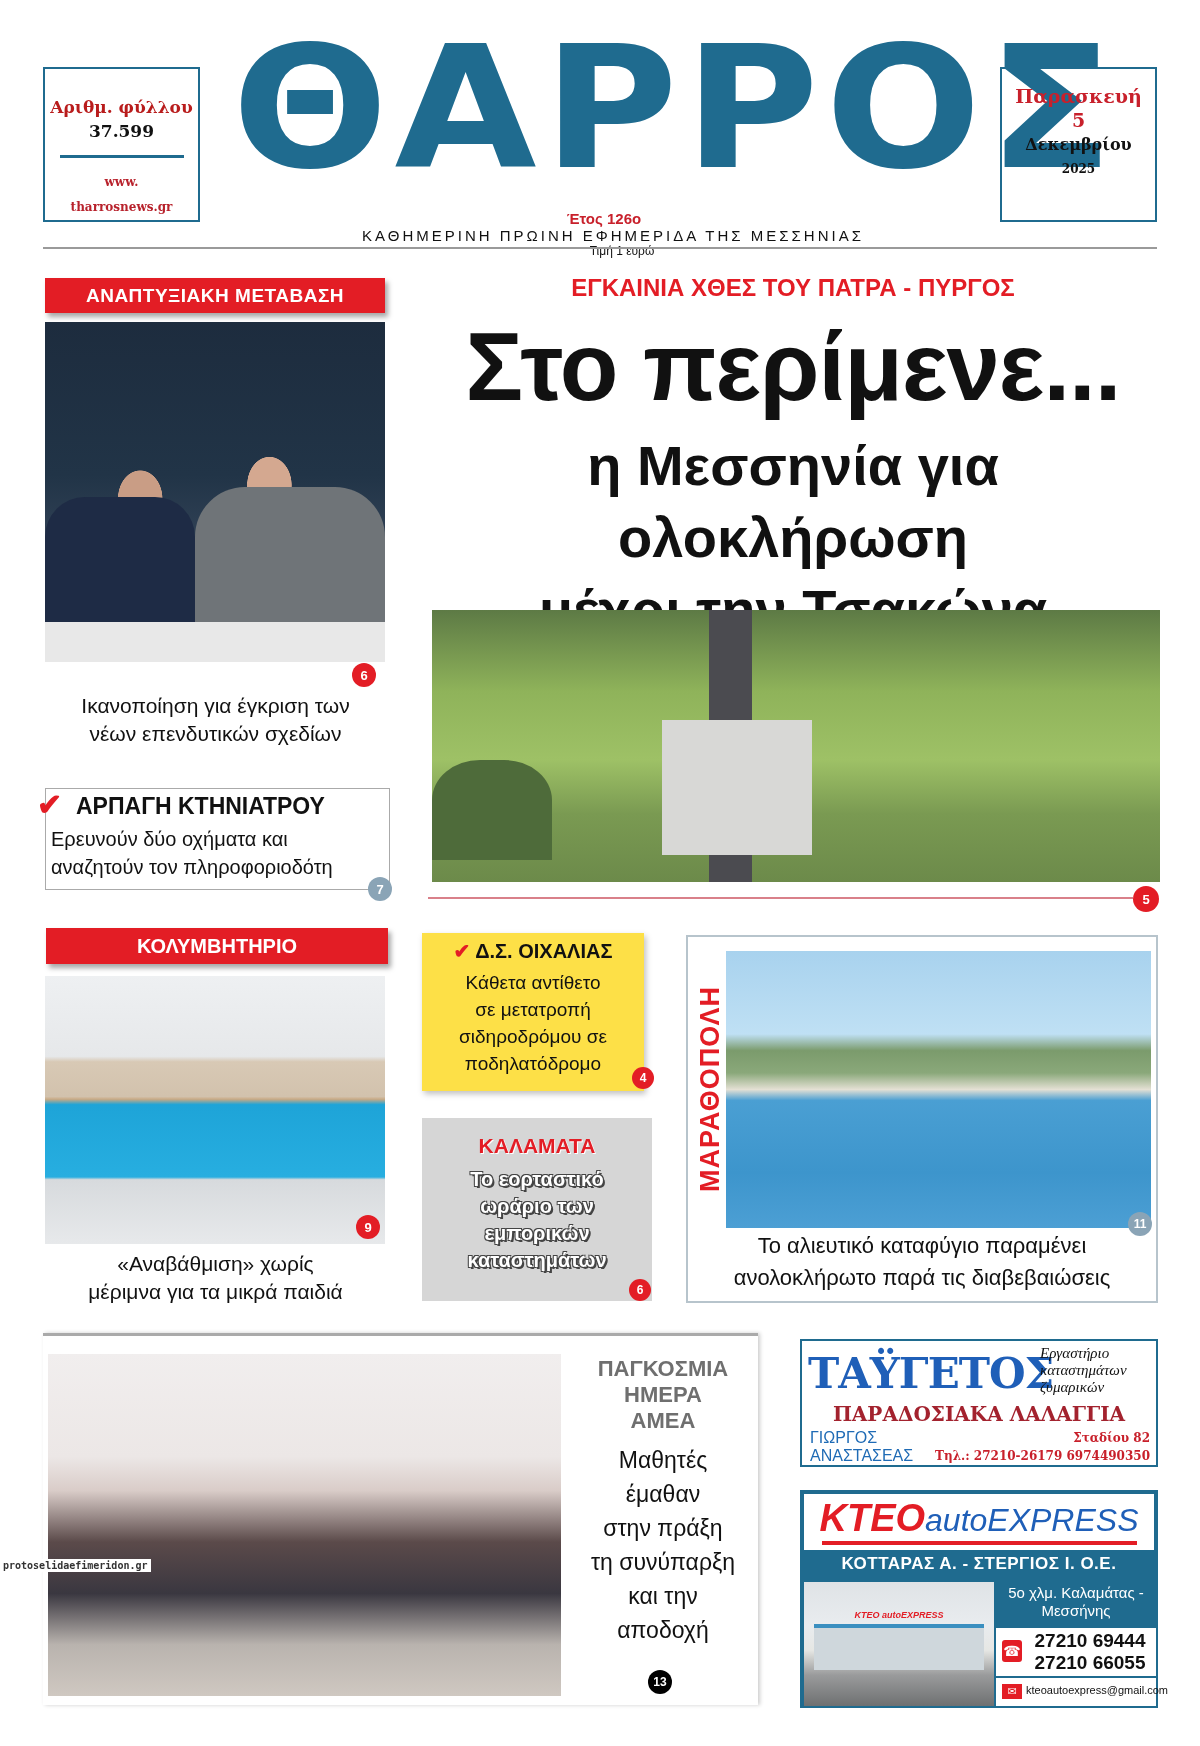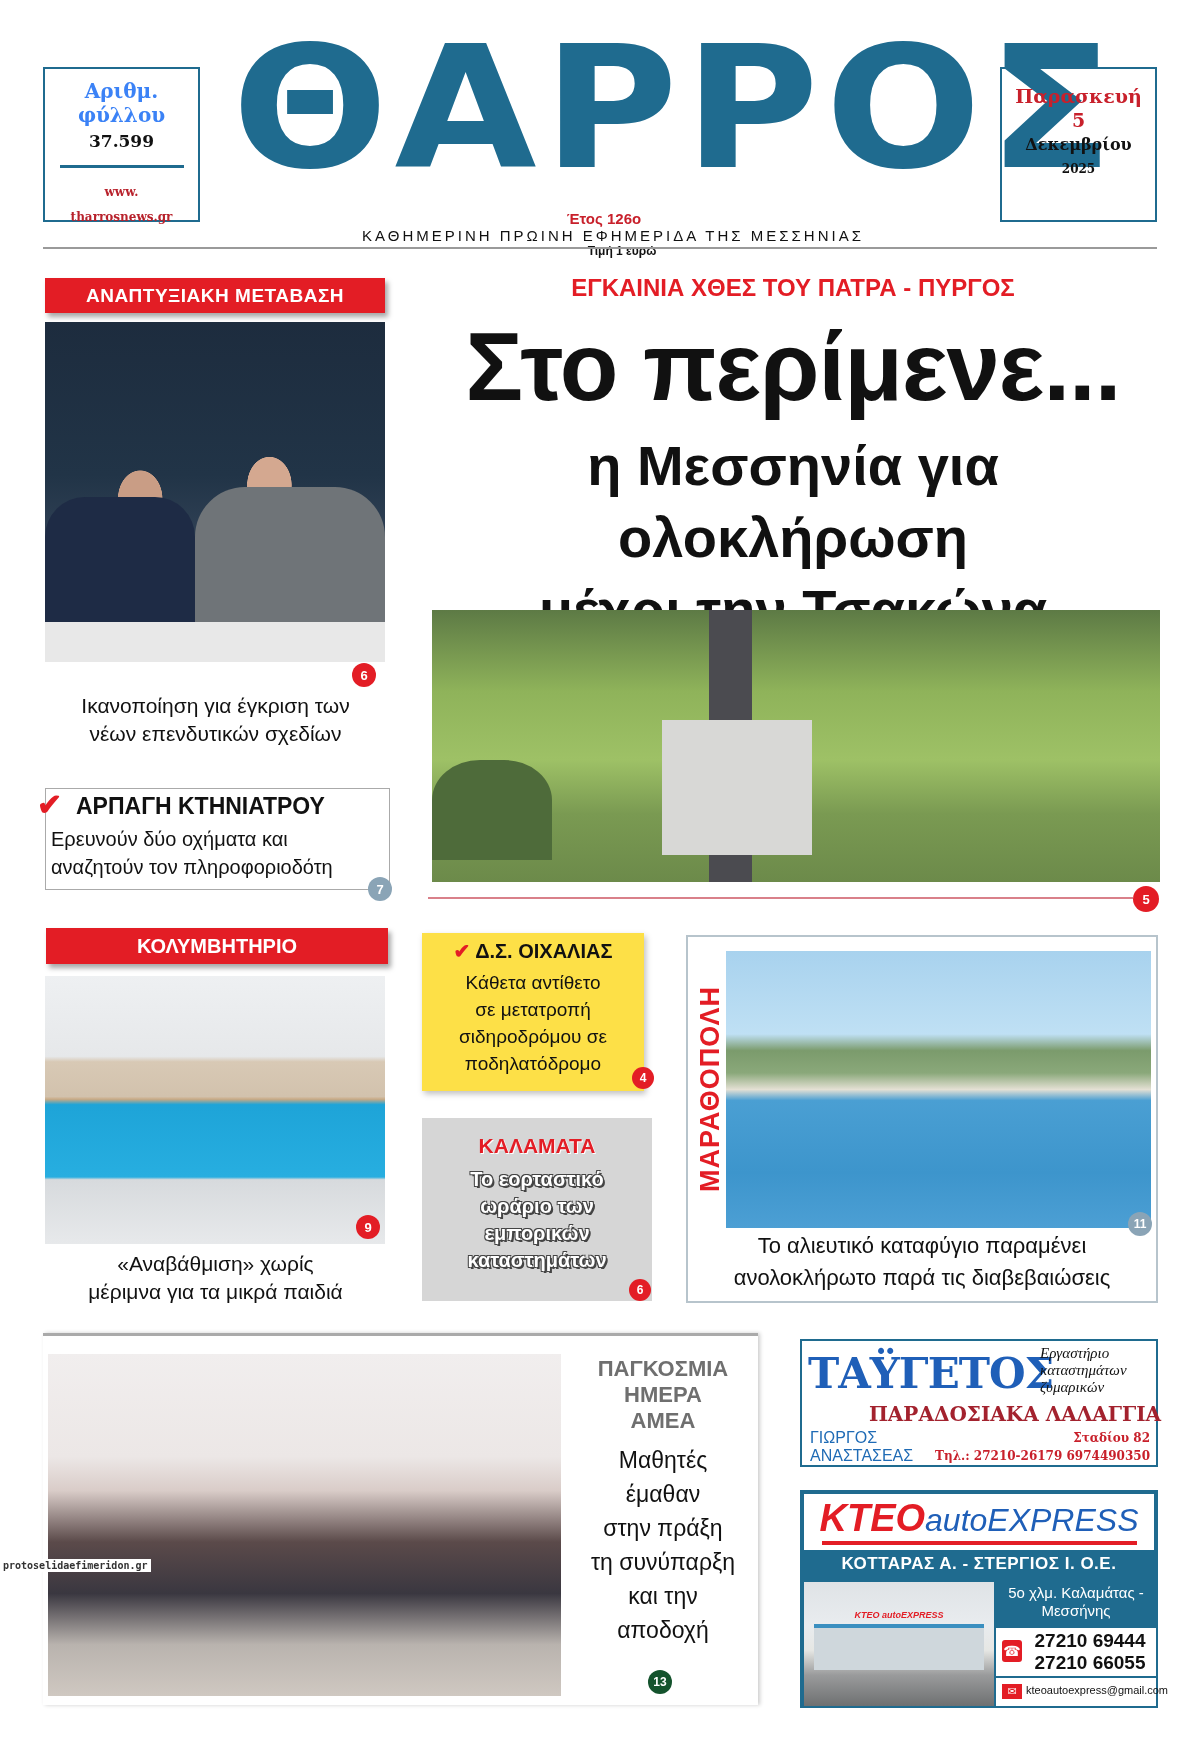--- a/index.html
+++ b/index.html
@@ -2,48 +2,48 @@
 <html><head>
 <meta charset="utf-8">
 <style>
   * { box-sizing: border-box; margin: 0; padding: 0; }
   html, body { width: 1200px; height: 1746px; background: #ffffff; overflow: hidden; }
   body { position: relative; font-family: "Liberation Sans", sans-serif; color: #111; }
   .abs { position: absolute; }
 
   
   .issue-box { left: 43px; top: 67px; width: 157px; height: 155px; border: 2px solid #1f6b8f; text-align: center; font-family: "DejaVu Serif", serif; font-weight: bold; }
-  .issue-box .lbl { font-size: 20px; margin-top: 10px; color: #3b82f6; }
+  .issue-box .lbl { font-size: 17px; margin-top: 28px; color: #b91c1c; }
   .issue-box .num { font-size: 17px; margin-top: 4px; color: #111; }
   .issue-box .rule { width: 124px; height: 3px; background: #1f6b8f; margin: 14px auto 12px; }
   .issue-box .url { font-size: 12px; color: #b8222c; line-height: 25px; }
 
   .date-box { left: 1000px; top: 67px; width: 157px; height: 155px; border: 2px solid #1f6b8f; text-align: center; font-family: "DejaVu Serif", serif; font-weight: bold; }
   .date-box .day { font-size: 19px; color: #c8202b; margin-top: 16px; }
   .date-box .dnum { font-size: 19px; color: #c8202b; margin-top: 2px; }
   .date-box .month { font-size: 16px; margin-top: 4px; }
   .date-box .year { font-size: 12px; margin-top: 8px; }
 
   .logo { left: 232px; top: 28px; width: 730px; height: 160px; }
   .logo-text { position: absolute; left: 0; top: 0; font-family: "DejaVu Sans", sans-serif; font-weight: bold; font-size: 170px; line-height: 160px; letter-spacing: 6px; color: #1f6b8f; transform: scaleX(1.08); transform-origin: left; white-space: nowrap; }
 
   .tagline { left: 268px; top: 210px; width: 690px; height: 24px; display: flex; align-items: center; white-space: nowrap; flex-direction: column; }
   .tagline .year { color: #c8202b; font-weight: bold; font-size: 15px; margin-right: 18px; }
   .tagline .desc { font-size: 15px; letter-spacing: 3px; color: #111; }
-  .tagline .price { font-size: 12px; font-weight: bold; margin-left: 18px; }
+  .tagline .price { font-size: 12px; font-weight: normal; margin-left: 18px; }
 
   .hrule { left: 43px; top: 247px; width: 1114px; height: 2px; background: #9a9a9a; }
 
   
   .banner { background: #e31d25; color: #fff; font-weight: bold; text-align: center; box-shadow: 3px 4px 5px rgba(0,0,0,0.35); }
 
   .badge { width: 24px; height: 24px; border-radius: 50%; color: #fff; font-weight: bold; font-size: 13px; display: flex; align-items: center; justify-content: center; }
   .badge.red { background: #e31d25; }
   .badge.grey { background: #8aa4b6; }
-  .badge.blue { background: #14532d; }
+  .badge.blue { background: #000000; }
 
   
   .photo { overflow: hidden; }
   .photo-meeting { background:
     radial-gradient(ellipse 55px 70px at 28% 52%, #c99d85 0 40%, transparent 41%),
     radial-gradient(ellipse 55px 70px at 66% 48%, #d4a890 0 40%, transparent 41%),
     linear-gradient(180deg, #1d2c3e 0%, #213447 45%, #2d3e52 60%, #56606c 80%, #2a2f36 100%); }
   .photo-meeting .suit1 { position:absolute; left: 0; top: 175px; width: 150px; height: 165px; background: #1e2b45; border-radius: 40px 40px 0 0; }
   .photo-meeting .suit2 { position:absolute; left: 150px; top: 165px; width: 190px; height: 175px; background: #6f7478; border-radius: 50px 50px 0 0; }
   .photo-meeting .table { position:absolute; left: 0; top: 300px; width: 340px; height: 40px; background: #e8e8e8; }
@@ -196,21 +196,21 @@
 
 <div class="abs watermark">protoselidaefimeridon.gr</div>
 
 <div class="abs" style="left:800px; top:1339px; width:358px; height:128px; border:2px solid #1f6b8f; background:#fff;">
   <div class="abs" style="left:6px; top:8px; font-family:'DejaVu Serif', serif; font-weight:bold; font-size:42px; color:#1f5fb8; letter-spacing:-1px;">ΤΑΫΓΕΤΟΣ</div>
   <div class="abs" style="left:238px; top:4px; font-family:'Liberation Serif', serif; font-style:italic; font-size:15px; line-height:17px; color:#111;">
     <div>Εργαστήριο</div>
     <div>καταστημάτων</div>
     <div>ζυμαρικών</div>
   </div>
-  <div class="abs" style="left:0; top:61px; width:354px; text-align:center; font-family:'DejaVu Serif', serif; font-weight:bold; font-size:20px; color:#a3222e;margin-left:36px;">ΠΑΡΑΔΟΣΙΑΚΑ ΛΑΛΑΓΓΙΑ</div>
+  <div class="abs" style="left:0; top:61px; width:354px; text-align:center; font-family:'DejaVu Serif', serif; font-weight:bold; font-size:20px; color:#a3222e;">ΠΑΡΑΔΟΣΙΑΚΑ ΛΑΛΑΓΓΙΑ</div>
   <div class="abs" style="left:8px; top:88px; font-size:16px; line-height:18px; color:#1f6bb5;">
     <div>ΓΙΩΡΓΟΣ</div>
     <div>ΑΝΑΣΤΑΣΕΑΣ</div>
   </div>
   <div class="abs" style="right:6px; top:88px; text-align:right; font-family:'DejaVu Serif', serif; font-weight:bold; font-size:12px; line-height:18px; color:#c8202b;">
     <div>Σταδίου 82</div>
     <div>Τηλ.: 27210-26179 6974490350</div>
   </div>
 </div>
 

